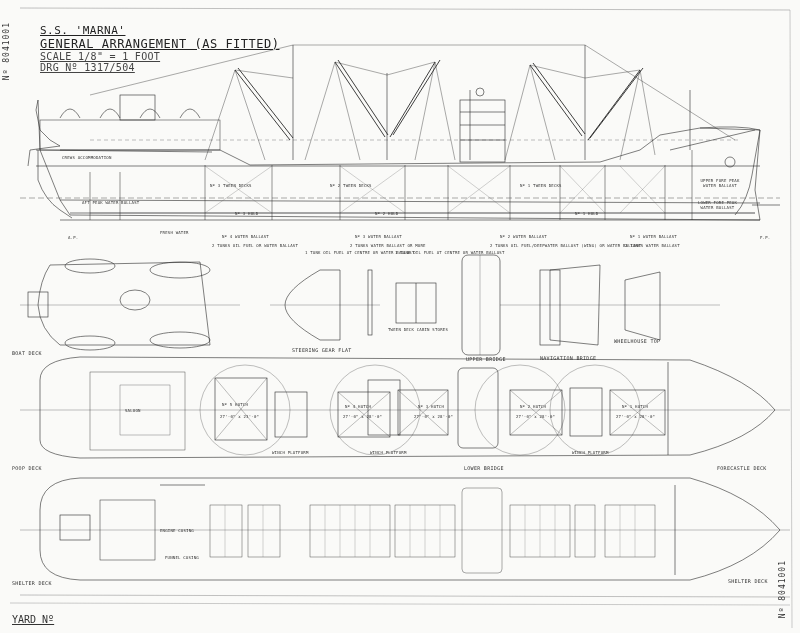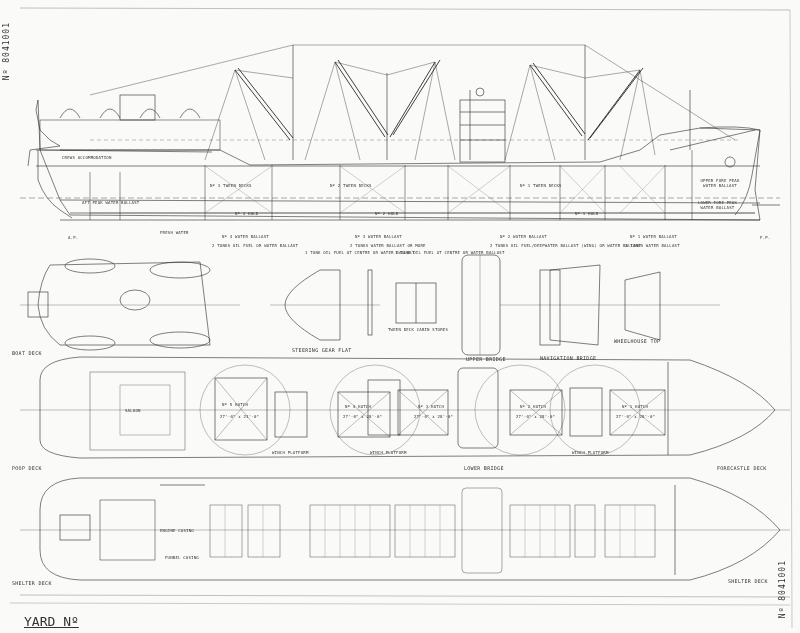--- a/index.html
+++ b/index.html
@@ -6,21 +6,21 @@
   #sheet{position:relative;width:800px;height:633px;overflow:hidden;background:#fafaf8;font-family:"DejaVu Sans Mono","Liberation Mono",monospace;color:#222;}
   .abs{position:absolute;}
   .title-block{left:40px;top:24px;}
   .t1{font-size:11px;text-decoration:underline;letter-spacing:0.5px;}
   .t2{font-size:12px;text-decoration:underline;letter-spacing:0.5px;}
   .t3{font-size:10px;color:#444;text-decoration:underline;letter-spacing:0.3px;}
   .lbl{font-size:4px;color:#333;letter-spacing:0.2px;white-space:nowrap;}
   .lbl5{font-size:5px;color:#333;white-space:nowrap;letter-spacing:0.3px;}
   .vert{writing-mode:vertical-rl;transform:rotate(180deg);font-size:8px;color:#333;letter-spacing:1px;}
   .builder{left:230px;top:614px;font-size:7.5px;text-decoration:underline;letter-spacing:0.4px;color:#333;}
-  .yard{left:24px;top:614px;font-size:13px;text-decoration:underline;color:#333;}
+  .yard{left:12px;top:614px;font-size:10px;text-decoration:underline;color:#333;}
   svg{position:absolute;left:0;top:0;}
 </style>
 </head>
 <body>
 
 <div id="sheet">
 
 <svg width="800" height="633" viewBox="0 0 800 633">
   <g fill="none" stroke="#2a2a2a" stroke-width="0.6">
 
@@ -213,20 +213,26 @@
           <line x1="540" y1="505" x2="540" y2="557"></line>
       <line x1="555" y1="505" x2="555" y2="557"></line>
       <line x1="620" y1="505" x2="620" y2="557"></line>
           <line x1="635" y1="505" x2="635" y2="557"></line>
     </g>
     <line x1="675" y1="485" x2="675" y2="575"></line>
     <line x1="20" y1="595" x2="790" y2="597" stroke="#999"></line>
   </g>
 </svg>
 
+<div class="abs title-block">
+  <div class="t1">S.S. 'MARNA'</div>
+  <div class="t2">GENERAL ARRANGEMENT (AS FITTED)</div>
+  <div class="t3">SCALE 1/8" = 1 FOOT</div>
+  <div class="t3">DRG Nº 1317/504</div>
+</div>
 
 <div class="abs vert" style="left:2px;top:22px;">Nº 8041001</div>
 <div class="abs vert" style="left:778px;top:560px;">Nº 8041001</div>
 
 <div class="abs lbl" style="left:62px;top:155px;">CREWS ACCOMMODATION</div>
 <div class="abs lbl" style="left:82px;top:200px;">AFT PEAK WATER BALLAST</div>
 <div class="abs lbl" style="left:210px;top:183px;">Nº 3 TWEEN DECKS</div>
 <div class="abs lbl" style="left:330px;top:183px;">Nº 2 TWEEN DECKS</div>
 <div class="abs lbl" style="left:520px;top:183px;">Nº 1 TWEEN DECKS</div>
 <div class="abs lbl" style="left:235px;top:211px;">Nº 3 HOLD</div>

